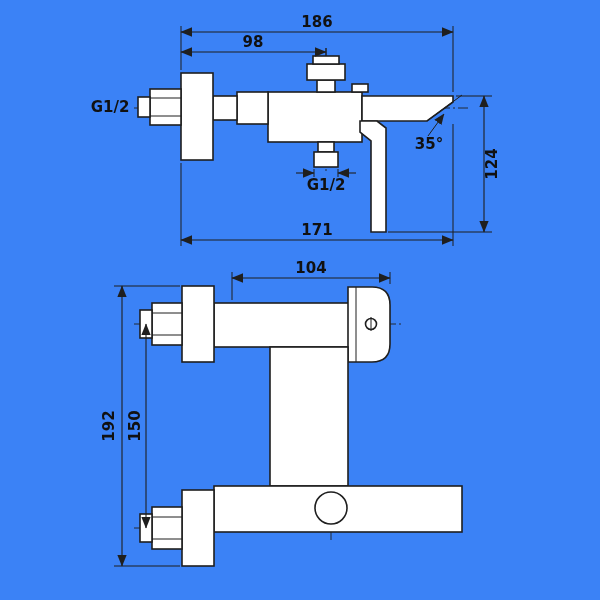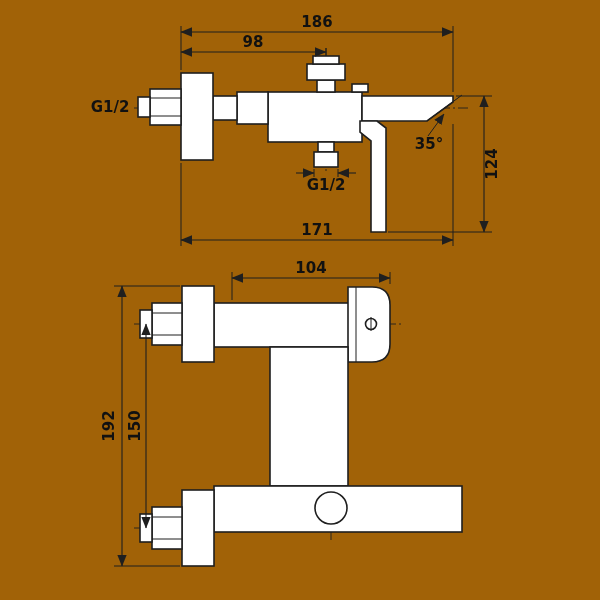--- a/index.html
+++ b/index.html
@@ -1,16 +1,16 @@
 <!DOCTYPE html>
 <html><head>
 <meta charset="utf-8">
 <style>
   html,body{margin:0;padding:0;background:#ffffff;}
-  .stage{width:600px;height:600px;background:#a16207;position:relative;overflow:hidden;}
+  .stage{width:600px;height:600px;background:#3b82f6;position:relative;overflow:hidden;}
   svg{display:block;}
   .obj   {fill:#ffffff;stroke:#1f1f1f;stroke-width:1.6;}
   .thin  {fill:none;stroke:#1f1f1f;stroke-width:1;}
   .dimln {fill:none;stroke:#1f1f1f;stroke-width:1.1;}
   .center{fill:none;stroke:#1f1f1f;stroke-width:0.9;stroke-dasharray:10 3 2 3;}
   .dim   {font-family:"DejaVu Sans","Liberation Sans",sans-serif;font-size:15px;font-weight:600;fill:#111;text-anchor:middle;}
 </style>
 </head>
 <body>
 

